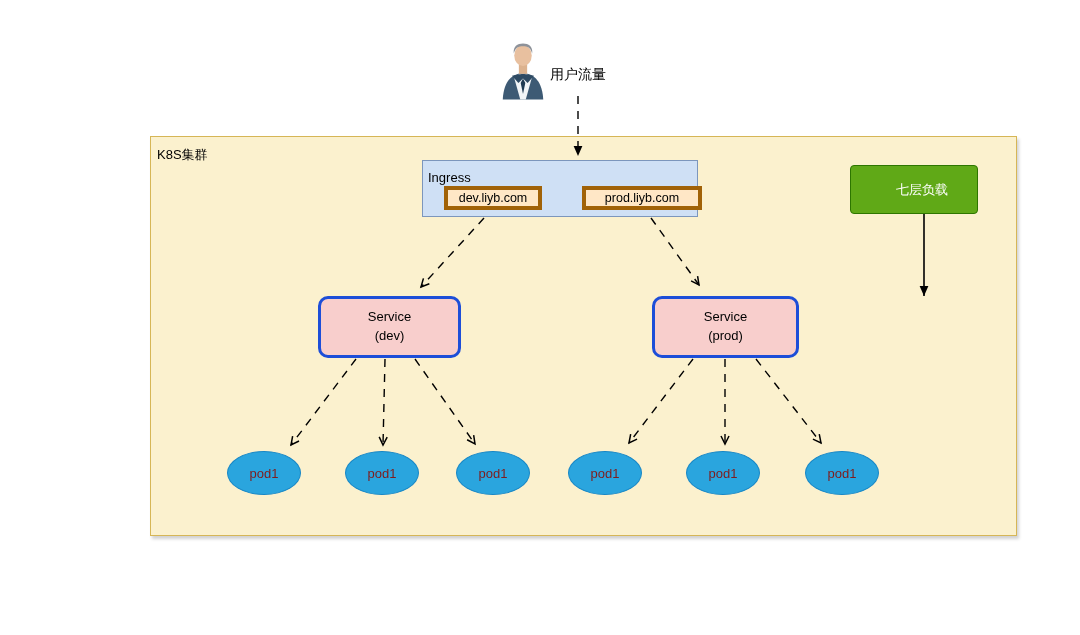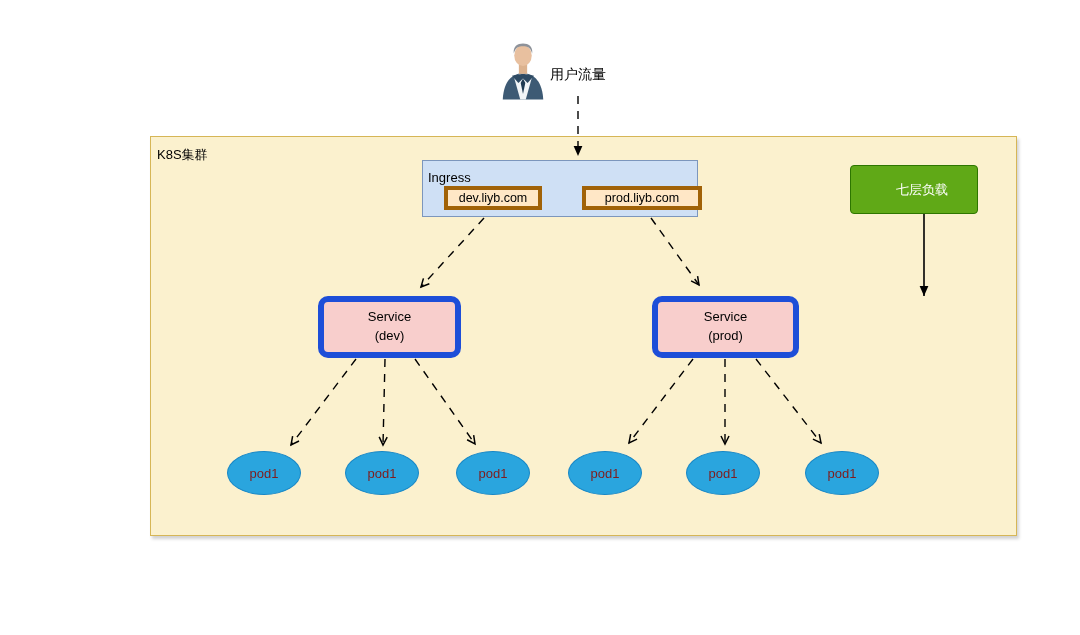--- a/index.html
+++ b/index.html
@@ -46,21 +46,21 @@
     font-size: 12.5px;
   }
   #host-dev  { left: 400px; top: 186px; width: 98px; }
   #host-prod { left: 538px; top: 186px; width: 120px; }
 
   
   .service-box {
     position: absolute;
     height: 62px;
     background: #f8cecc;
-    border: 6px solid #1d4ed8;
+    border: 3px solid #1d4ed8;
     border-radius: 10px;
     box-sizing: border-box;
     display: flex; flex-direction: column; align-items: center; justify-content: center;
     font-size: 13px; line-height: 1.45;
   }
   #service-dev  { left: 274px; top: 296px; width: 143px; }
   #service-prod { left: 608px; top: 296px; width: 147px; }
 
   
   .lb-box {

